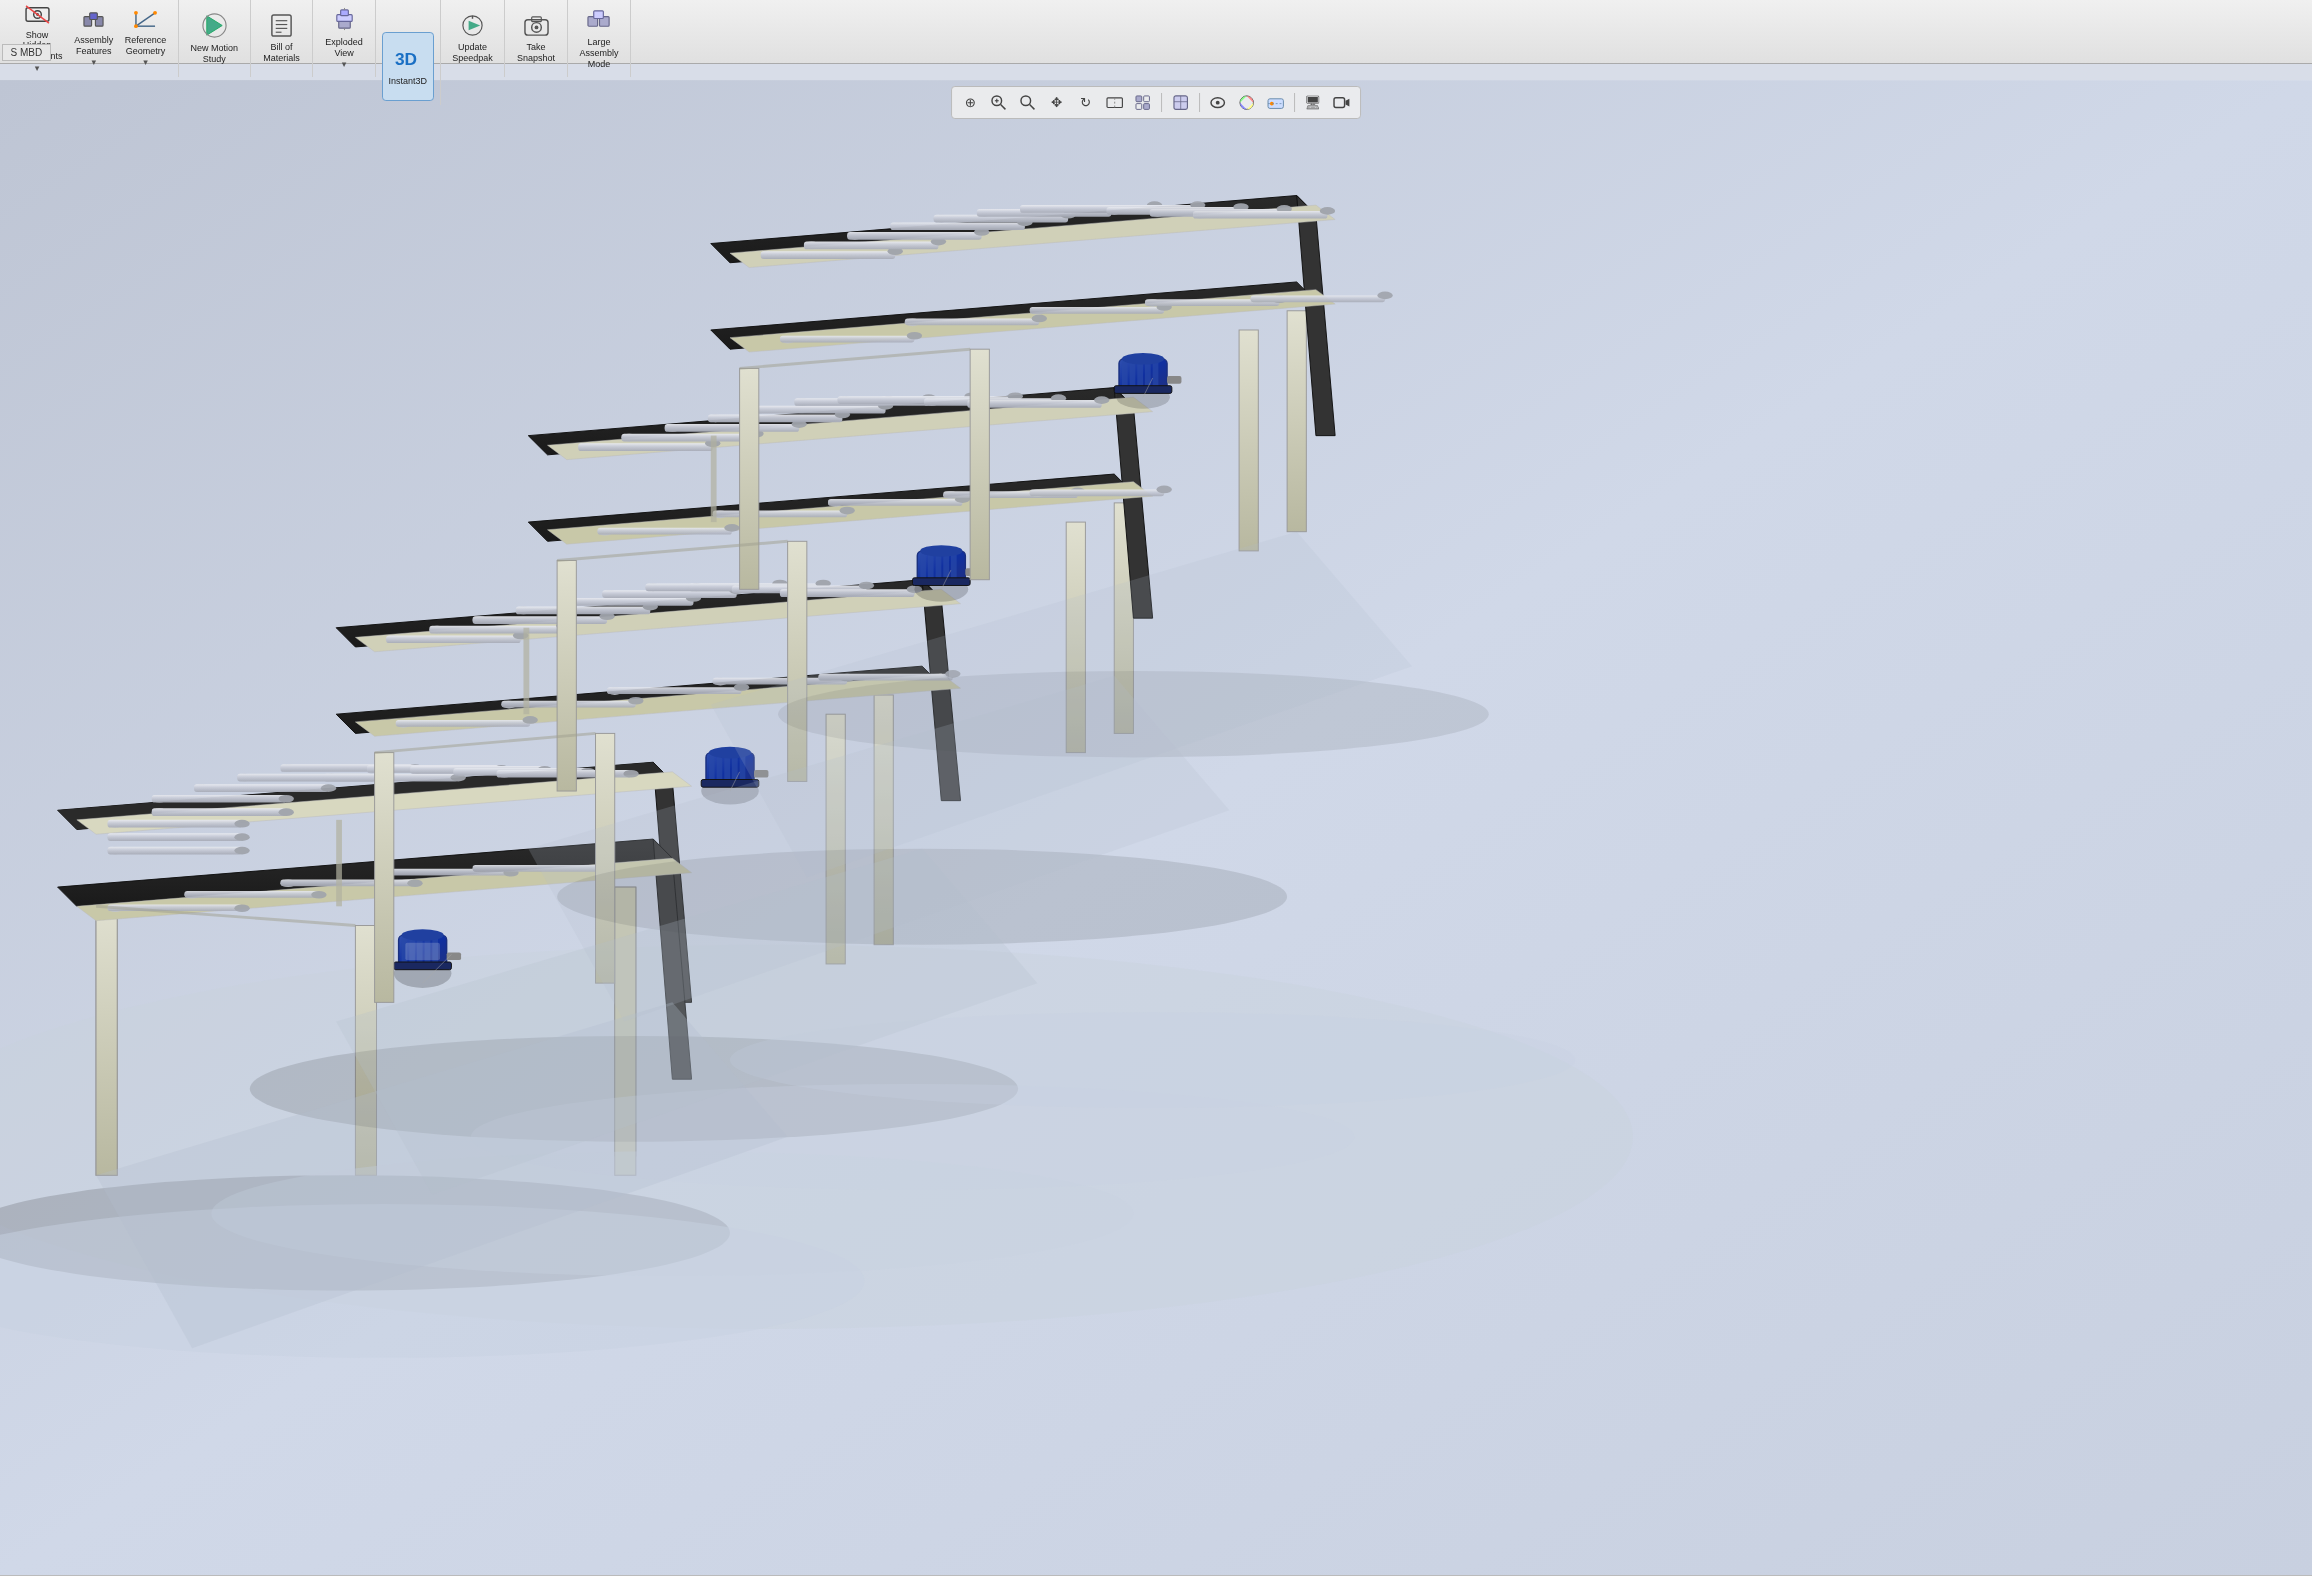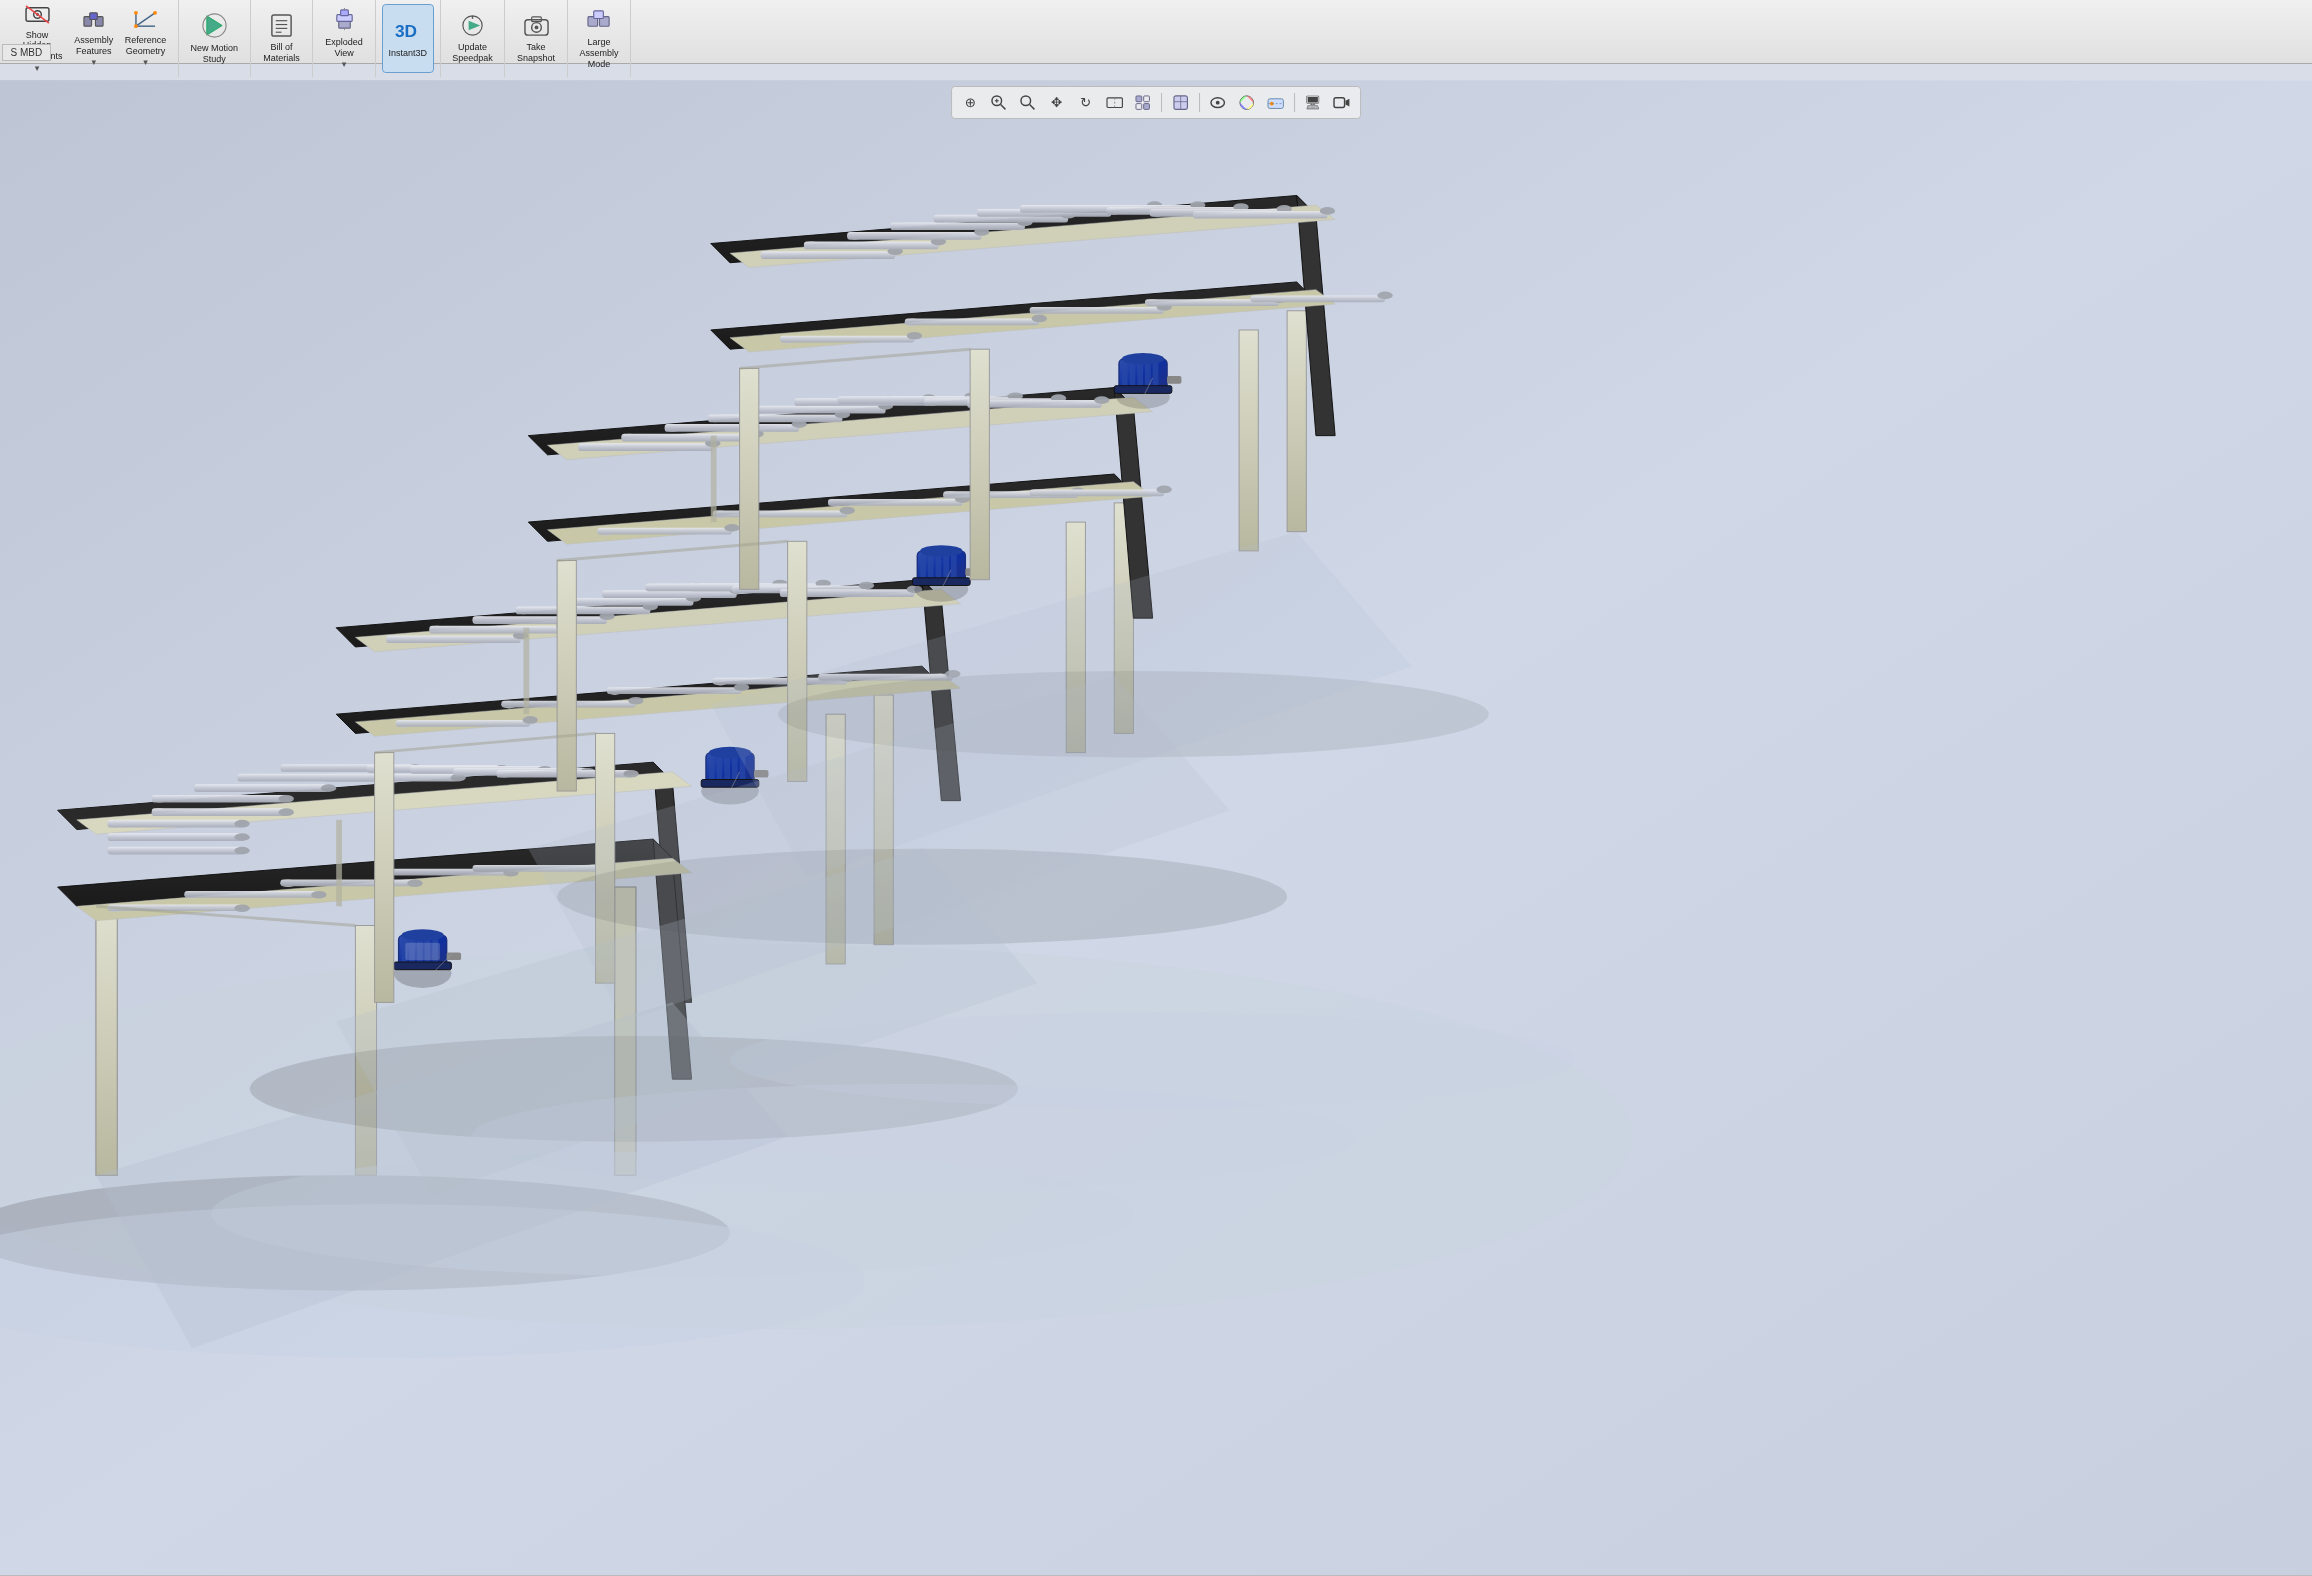--- a/index.html
+++ b/index.html
@@ -65,20 +65,21 @@
 
     .toolbar-btn .btn-arrow {
       font-size: 7.7px;
       color: #555;
     }
 
     
     .toolbar-btn.active {
       background: #c8ddf0;
       border: 1px solid #6a9fd0;
+      margin-top: 28px;
     }
 
     
     .mbd-btn {
       position: absolute;
       bottom: 1.9px;
       left: 1.9px;
       background: #e8e8e8;
       border: 1px solid #bbb;
       padding: 1.9px 7.7px;

